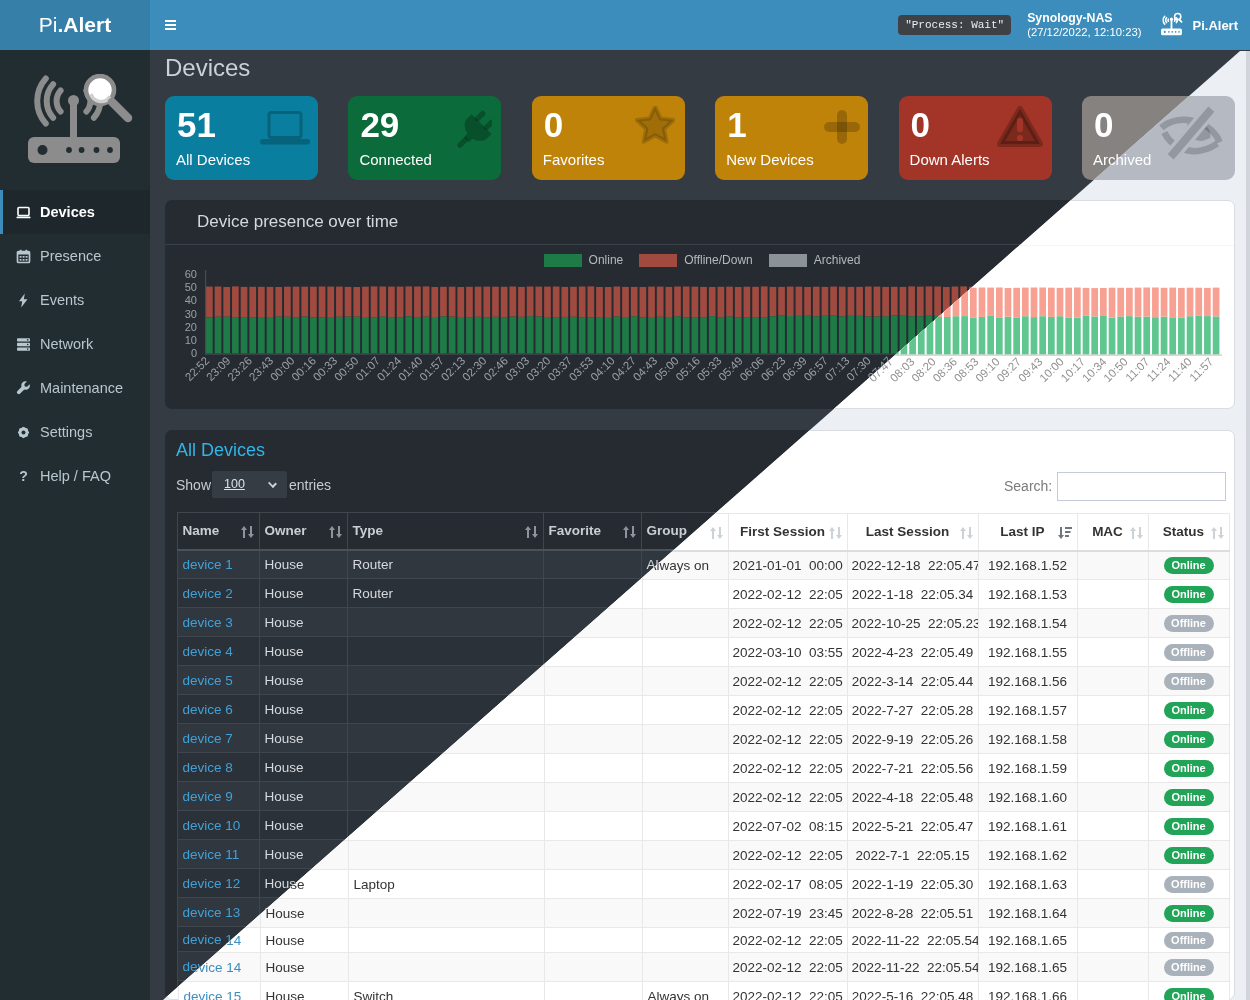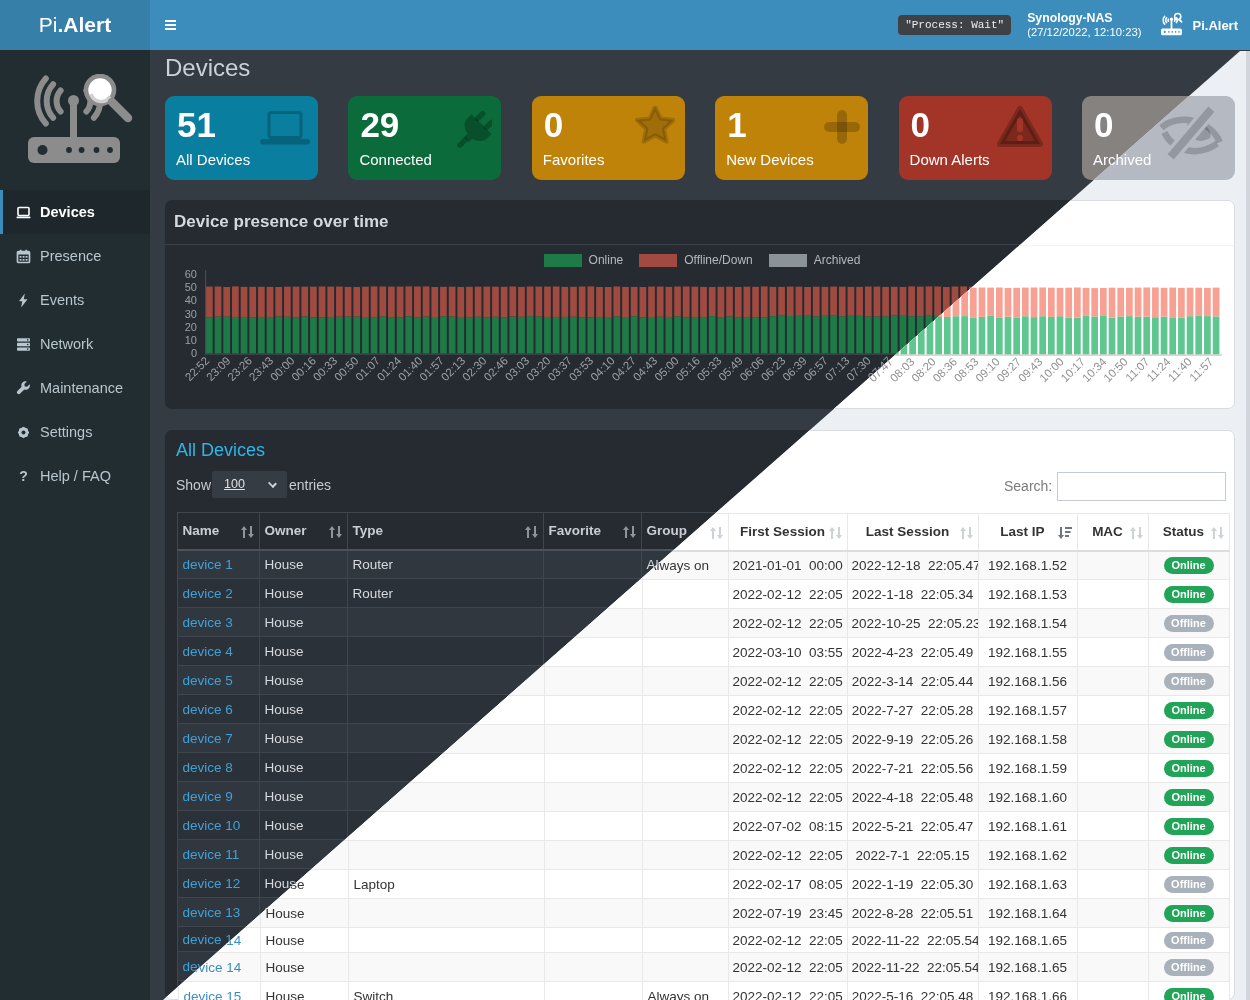--- a/index.html
+++ b/index.html
@@ -45,21 +45,21 @@
 .ibox { position:relative; width:153px; height:84px; border-radius:9px; overflow:hidden; color:#fff; }
 .inum { position:absolute; left:12px; top:9px; font-size:35px; font-weight:700; }
 .ilab { position:absolute; left:11px; bottom:12px; font-size:15px; }
 .iico { position:absolute; }
 
 
 .panel { position:absolute; left:15px; width:1070px; }
 .dark .panel { background:#262b31; border-radius:7px; }
 .light .panel { background:#ffffff; border:1px solid #d9dce0; border-radius:7px; }
 .chartpanel { top:150px; height:209px; }
-.ptitle { padding:12px 9px; font-size:17px; font-weight:700; }
+.ptitle { padding:12px 32px; font-size:17px; font-weight:400; }
 .dark .ptitle { color:#d4d9dd; border-bottom:1px solid #3a4148; }
 .light .ptitle { color:#444; border-bottom:1px solid #f4f4f4; }
 .legend { position:absolute; left:10px; top:53px; width:1070px; display:flex; justify-content:center; align-items:center; font-size:12px; }
 .legend i { width:38px; height:13px; margin-right:7px; }
 .legend span { margin-right:16px; }
 .dark .legend span { color:#b3b9be; }
 .light .legend span { color:#666; }
 
 
 .devpanel { top:380px; height:570px; }

